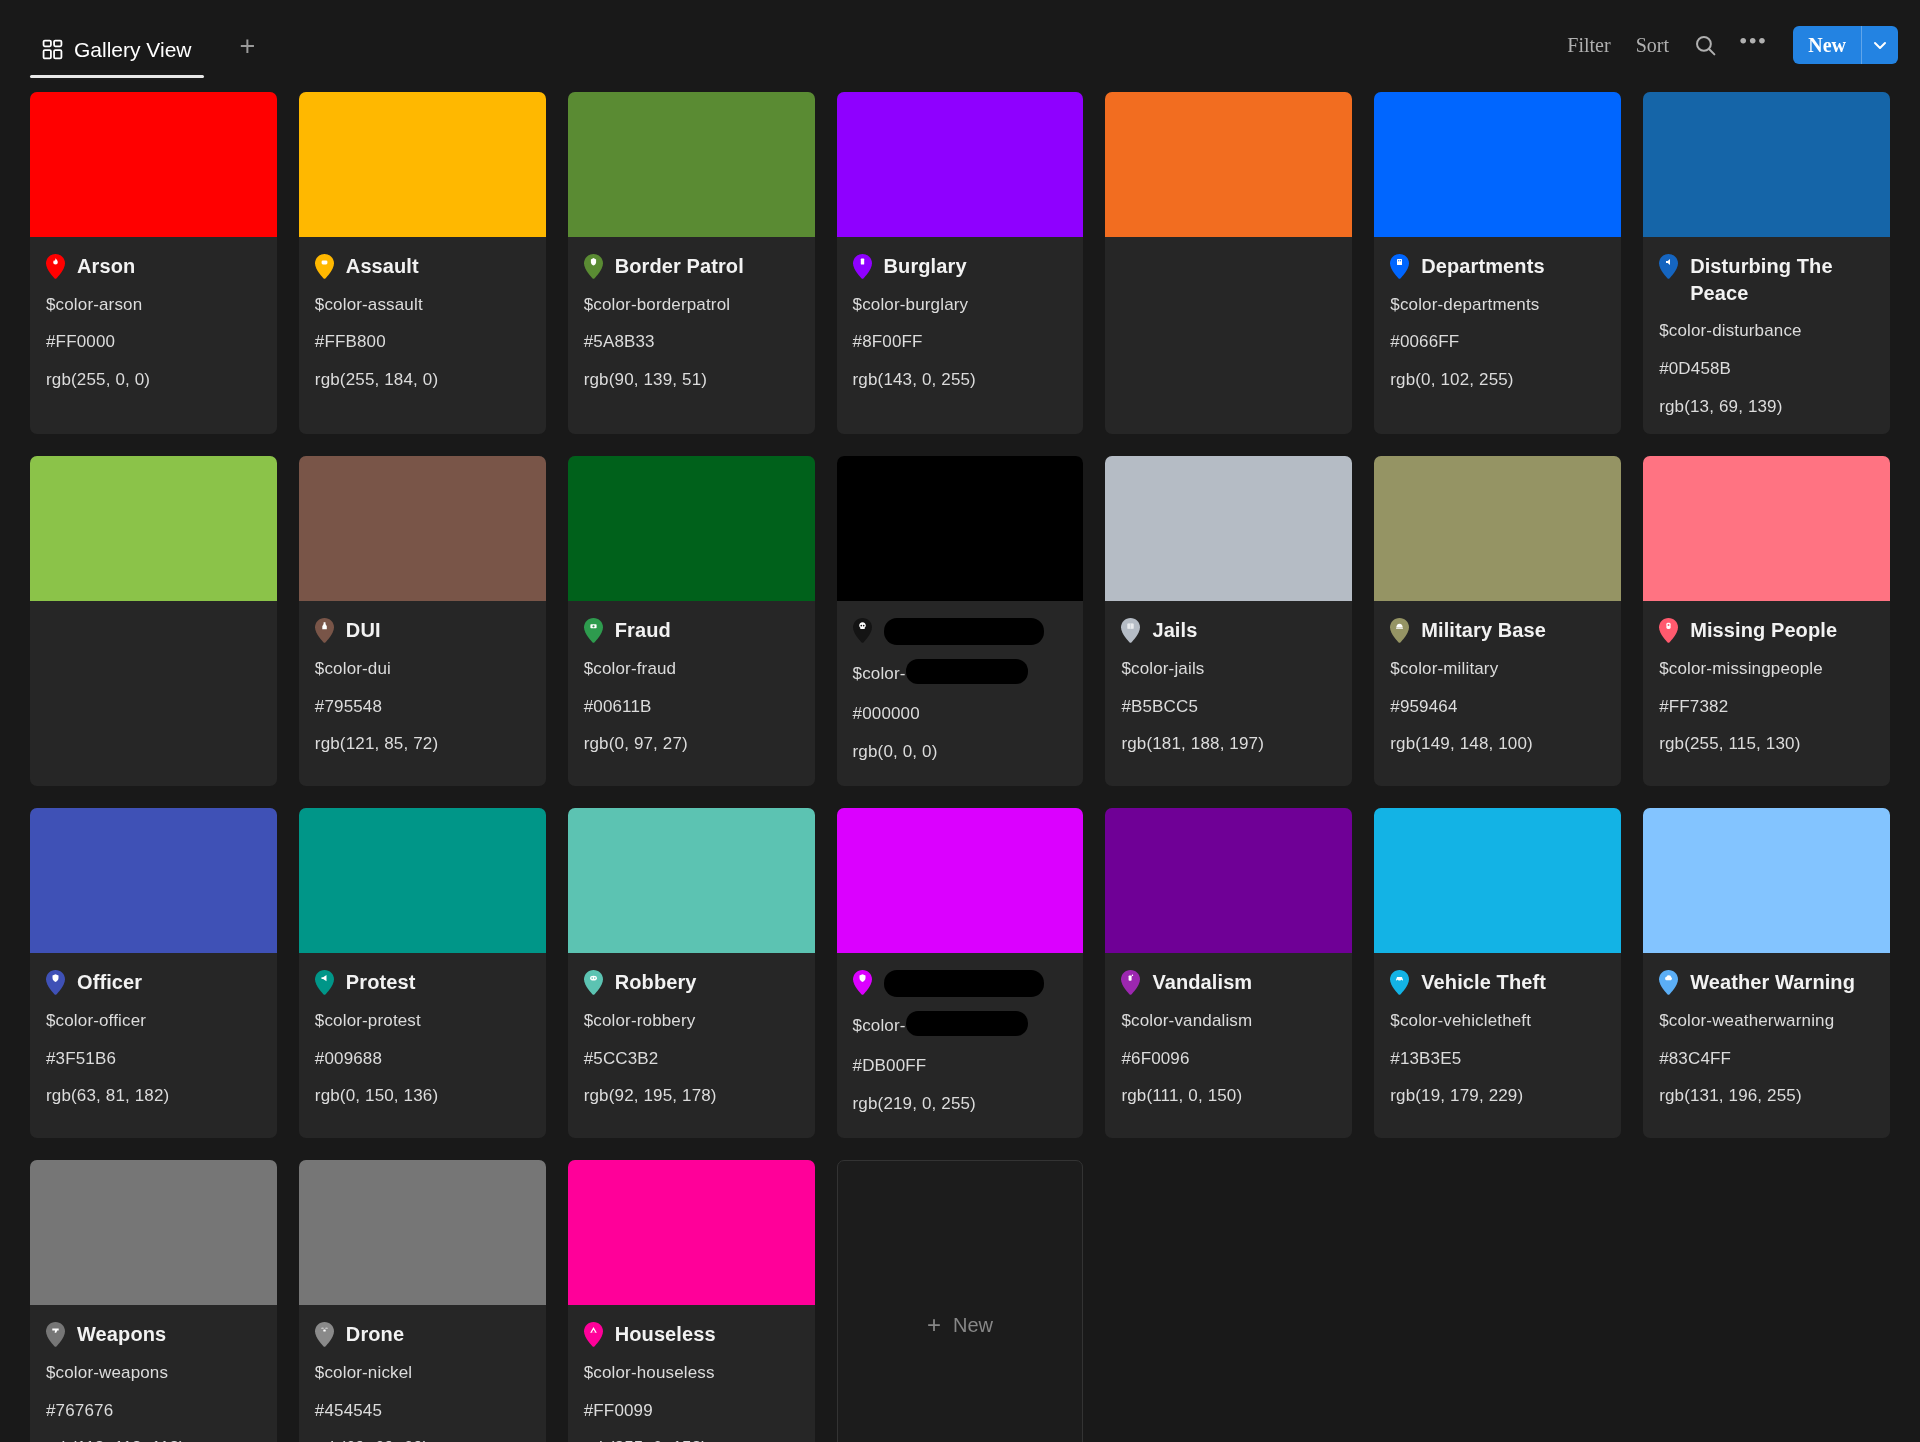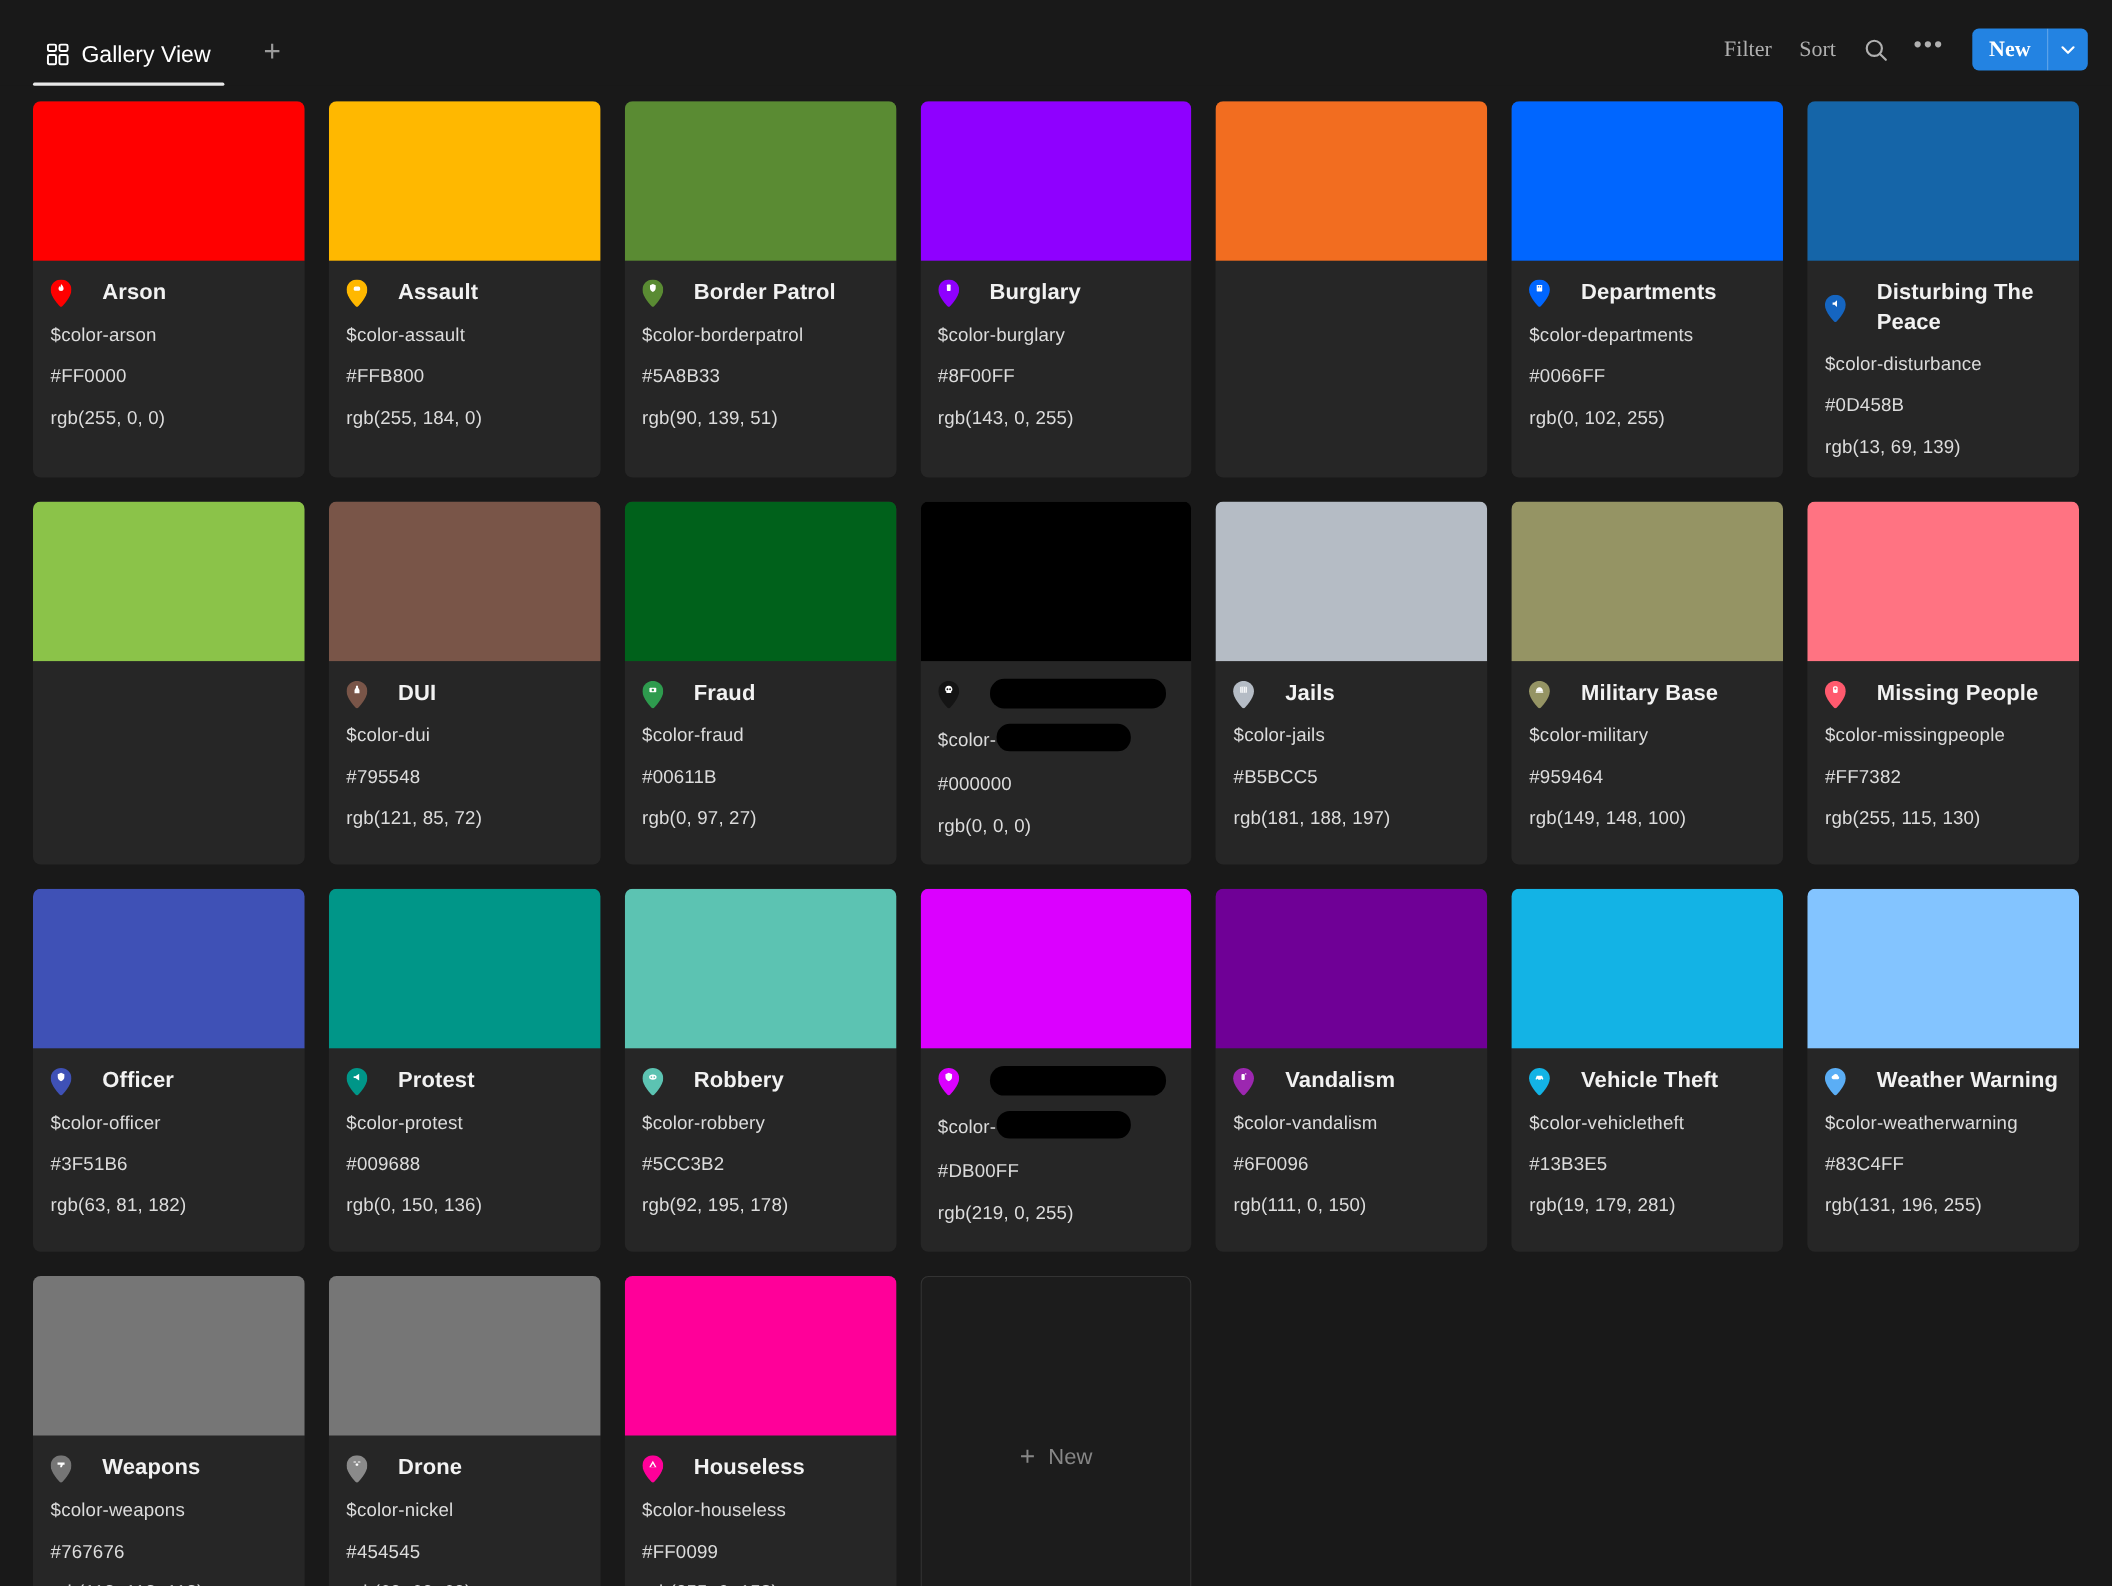--- a/index.html
+++ b/index.html
@@ -128,22 +128,22 @@
   }
   .swatch {
     width: 100%;
     height: 145px;
     flex: 0 0 145px;
   }
   .card-body { padding: 16px 16px 18px 16px; }
 
   .card-title-row {
     display: flex;
-    align-items: center;
-    gap: 28px;
+    align-items: flex-start;
+    gap: 12px;
     margin-bottom: 16px;
   }
   .pin { flex: 0 0 auto; width: 19px; height: 25px; margin-top: 1px; }
   .card-title {
     color: #f2f2f2;
     font-size: 20px;
     font-weight: 600;
     line-height: 1.33;
     letter-spacing: 0.1px;
   }
@@ -549,21 +549,21 @@
               <g fill="#ffffff">
                 <path d="M6.2 9.2l.9-2.2h4.8l.9 2.2v1.4H6.2z"></path>
                 <circle cx="7.6" cy="10.5" r="0.75" fill="#13B3E5"></circle>
                 <circle cx="11.4" cy="10.5" r="0.75" fill="#13B3E5"></circle>
               </g>
             </svg></span>
           <div class="card-title">Vehicle Theft</div>
         </div>
         <div class="meta">$color-vehicletheft</div>
         <div class="meta">#13B3E5</div>
-        <div class="meta">rgb(19, 179, 281)</div>
+        <div class="meta">rgb(19, 179, 229)</div>
       </div>
     </div>
     <div class="card">
       <div class="swatch" style="background: rgb(131, 196, 255);"></div>
       <div class="card-body">
         <div class="card-title-row">
           <span class="pin"><svg viewBox="0 0 19 25" width="19" height="25">
               <path d="M9.5 0C4.3 0 0 4.2 0 9.3c0 6.3 8 14.6 8.4 15a1.6 1.6 0 002.2 0c.4-.4 8.4-8.7 8.4-15C19 4.2 14.7 0 9.5 0z" fill="#5BAEF5"></path>
               <g fill="#ffffff">
                 <path d="M7.4 10.2a1.8 1.8 0 01.1-3.5 2.5 2.5 0 014.7.6 1.6 1.6 0 01-.3 2.9z"></path>

